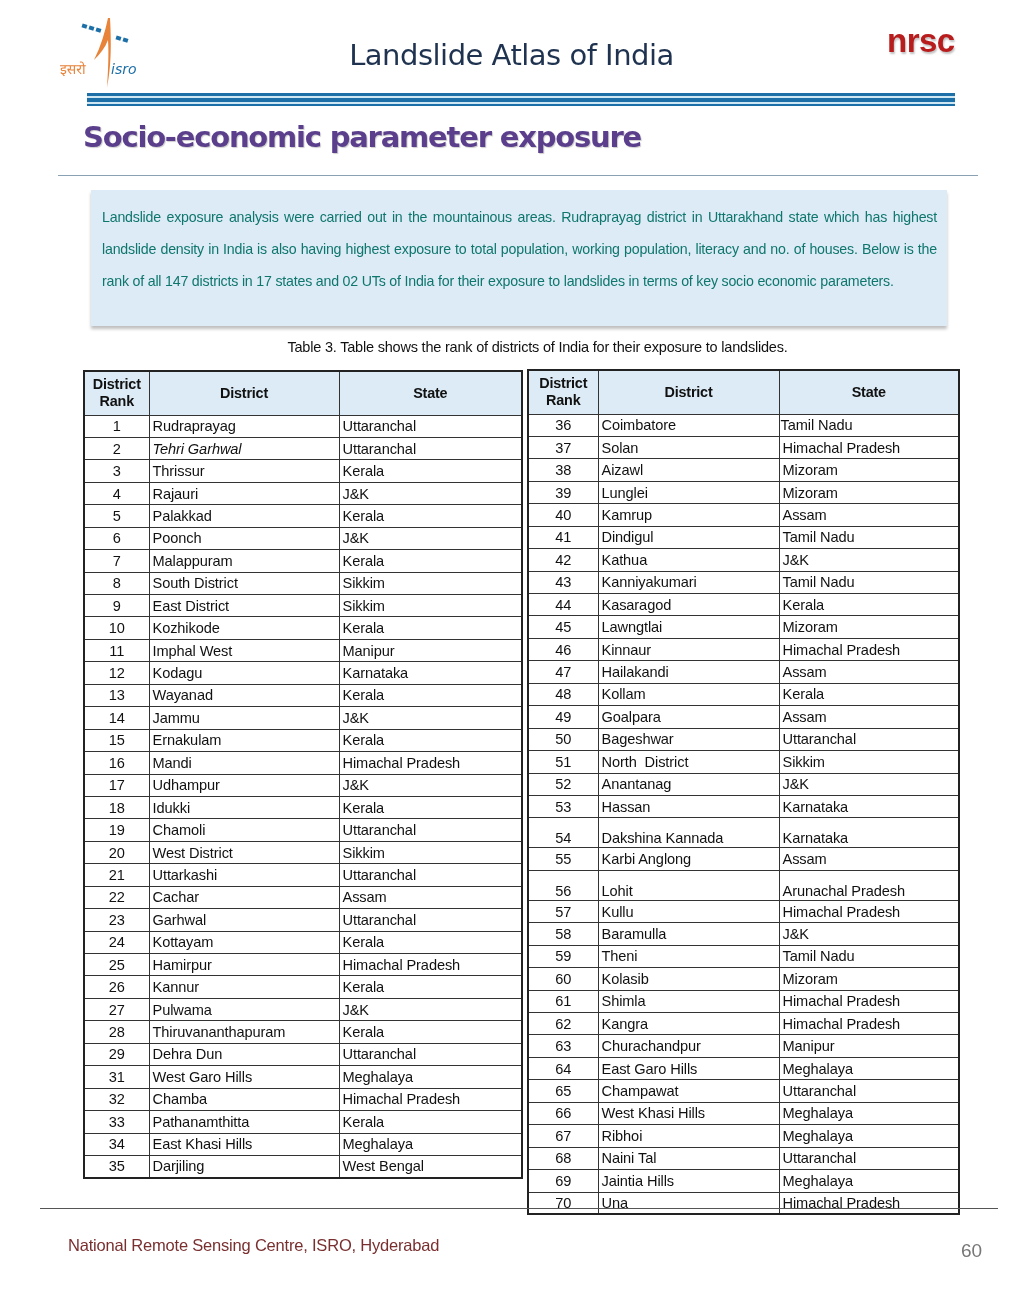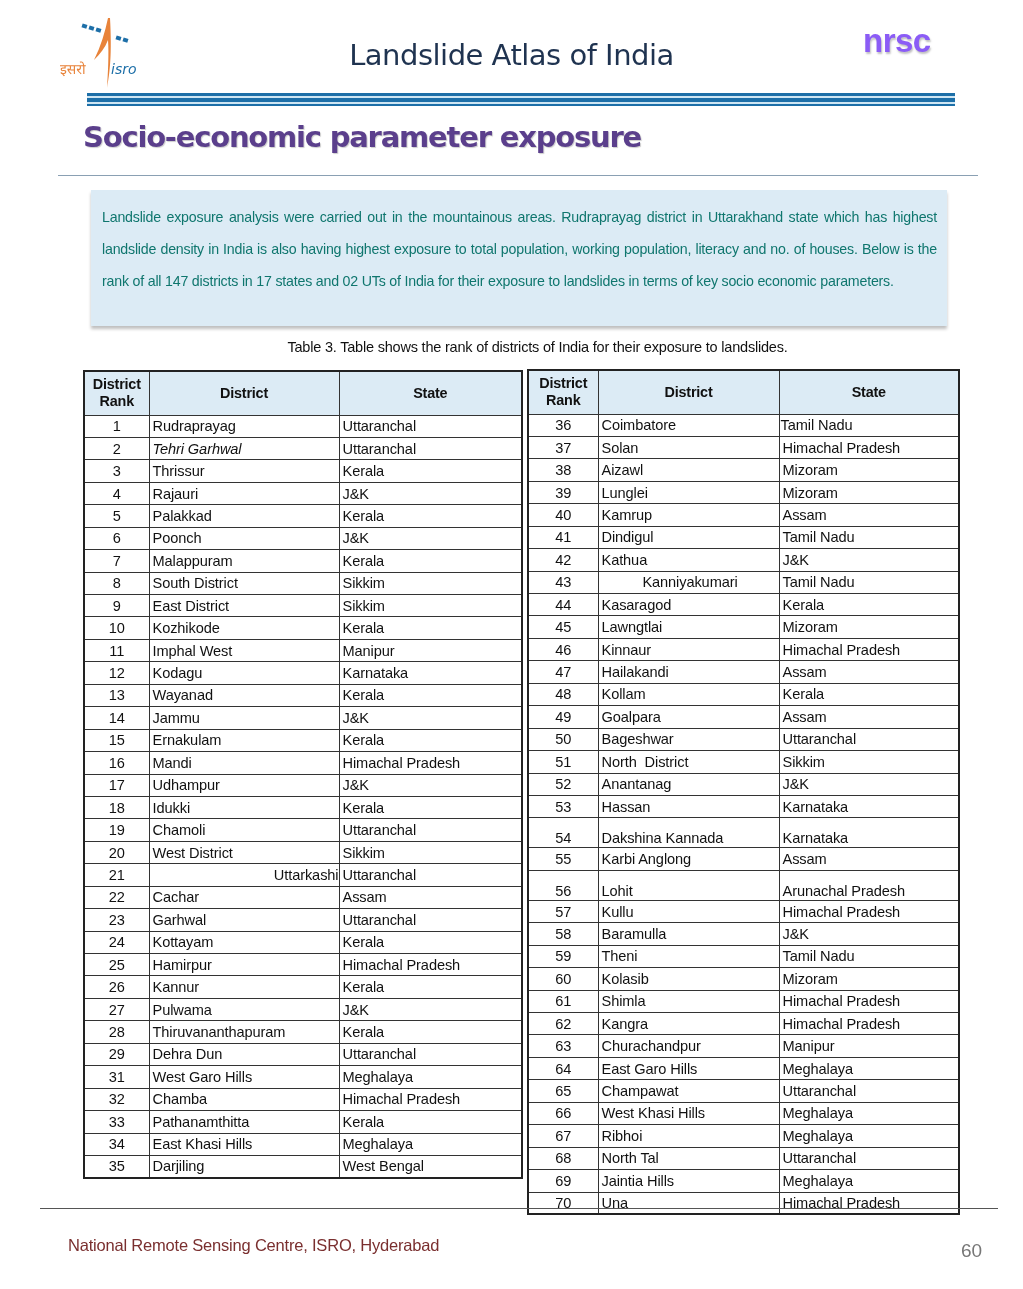--- a/index.html
+++ b/index.html
@@ -7,23 +7,23 @@
     body { position: relative; font-family: "Liberation Sans", "DejaVu Sans", sans-serif; color: #000; }
 
     
     .isro-logo { position: absolute; left: 58px; top: 10px; width: 96px; height: 80px; }
     .isro-logo svg { width: 100%; height: 100%; }
     .atlas-title {
       position: absolute; left: 0; width: 1023px; top: 38px; text-align: center;
       font-family: "DejaVu Sans", sans-serif; font-size: 29px; color: #1f3350; letter-spacing: -0.5px;
     }
     .nrsc-logo {
-      position: absolute; left: 863px; top: 22px;
+      position: absolute; left: 887px; top: 22px;
       font-family: "Liberation Sans", sans-serif; font-weight: bold; font-size: 33px;
-      color: #8b5cf6; letter-spacing: -0.5px; text-shadow: 1px 2px 2px rgba(0,0,0,0.25);
+      color: #b91c1c; letter-spacing: -0.5px; text-shadow: 1px 2px 2px rgba(0,0,0,0.25);
     }
     .header-rules { position: absolute; left: 87px; top: 93px; width: 868px; }
     .header-rules .r1 { height: 3px; background: #1d6fa8; }
     .header-rules .gap1 { height: 2px; background: #cfe6f3; }
     .header-rules .r2 { height: 4px; background: #1d6fa8; margin-top: 0; }
     .header-rules .gap2 { height: 2px; background: #cfe6f3; }
     .header-rules .r3 { height: 2px; background: #1d6fa8; }
 
     .section-title {
       position: absolute; left: 83px; top: 120px;
@@ -224,21 +224,21 @@
         <td class="district" style="white-space: pre;">Chamoli</td>
         <td class="state" style="white-space: pre;">Uttaranchal</td>
       </tr>
       <tr>
         <td class="rank" style="white-space: pre;">20</td>
         <td class="district" style="white-space: pre;">West District</td>
         <td class="state" style="white-space: pre;">Sikkim</td>
       </tr>
       <tr>
         <td class="rank" style="white-space: pre;">21</td>
-        <td class="district" style="white-space: pre; text-align: right;">Uttarkashi</td>
+        <td class="district" style="white-space: pre;">Uttarkashi</td>
         <td class="state" style="white-space: pre;">Uttaranchal</td>
       </tr>
       <tr>
         <td class="rank" style="white-space: pre;">22</td>
         <td class="district" style="white-space: pre;">Cachar</td>
         <td class="state" style="white-space: pre;">Assam</td>
       </tr>
       <tr>
         <td class="rank" style="white-space: pre;">23</td>
         <td class="district" style="white-space: pre;">Garhwal</td>
@@ -349,21 +349,21 @@
         <td class="district" style="white-space: pre;">Dindigul</td>
         <td class="state" style="white-space: pre;">Tamil Nadu</td>
       </tr>
       <tr>
         <td class="rank" style="white-space: pre;">42</td>
         <td class="district" style="white-space: pre;">Kathua</td>
         <td class="state" style="white-space: pre;">J&amp;K</td>
       </tr>
       <tr>
         <td class="rank" style="white-space: pre;">43</td>
-        <td class="district" style="white-space: pre; text-align: center;">Kanniyakumari</td>
+        <td class="district" style="white-space: pre;">Kanniyakumari</td>
         <td class="state" style="white-space: pre;">Tamil Nadu</td>
       </tr>
       <tr>
         <td class="rank" style="white-space: pre;">44</td>
         <td class="district" style="white-space: pre;">Kasaragod</td>
         <td class="state" style="white-space: pre;">Kerala</td>
       </tr>
       <tr>
         <td class="rank" style="white-space: pre;">45</td>
         <td class="district" style="white-space: pre;">Lawngtlai</td>
@@ -474,21 +474,21 @@
         <td class="district" style="white-space: pre;">West Khasi Hills</td>
         <td class="state" style="white-space: pre;">Meghalaya</td>
       </tr>
       <tr>
         <td class="rank" style="white-space: pre;">67</td>
         <td class="district" style="white-space: pre;">Ribhoi</td>
         <td class="state" style="white-space: pre;">Meghalaya</td>
       </tr>
       <tr>
         <td class="rank" style="white-space: pre;">68</td>
-        <td class="district" style="white-space: pre;">North Tal</td>
+        <td class="district" style="white-space: pre;">Naini Tal</td>
         <td class="state" style="white-space: pre;">Uttaranchal</td>
       </tr>
       <tr>
         <td class="rank" style="white-space: pre;">69</td>
         <td class="district" style="white-space: pre;">Jaintia Hills</td>
         <td class="state" style="white-space: pre;">Meghalaya</td>
       </tr>
       <tr>
         <td class="rank" style="white-space: pre;">70</td>
         <td class="district" style="white-space: pre;">Una</td>

